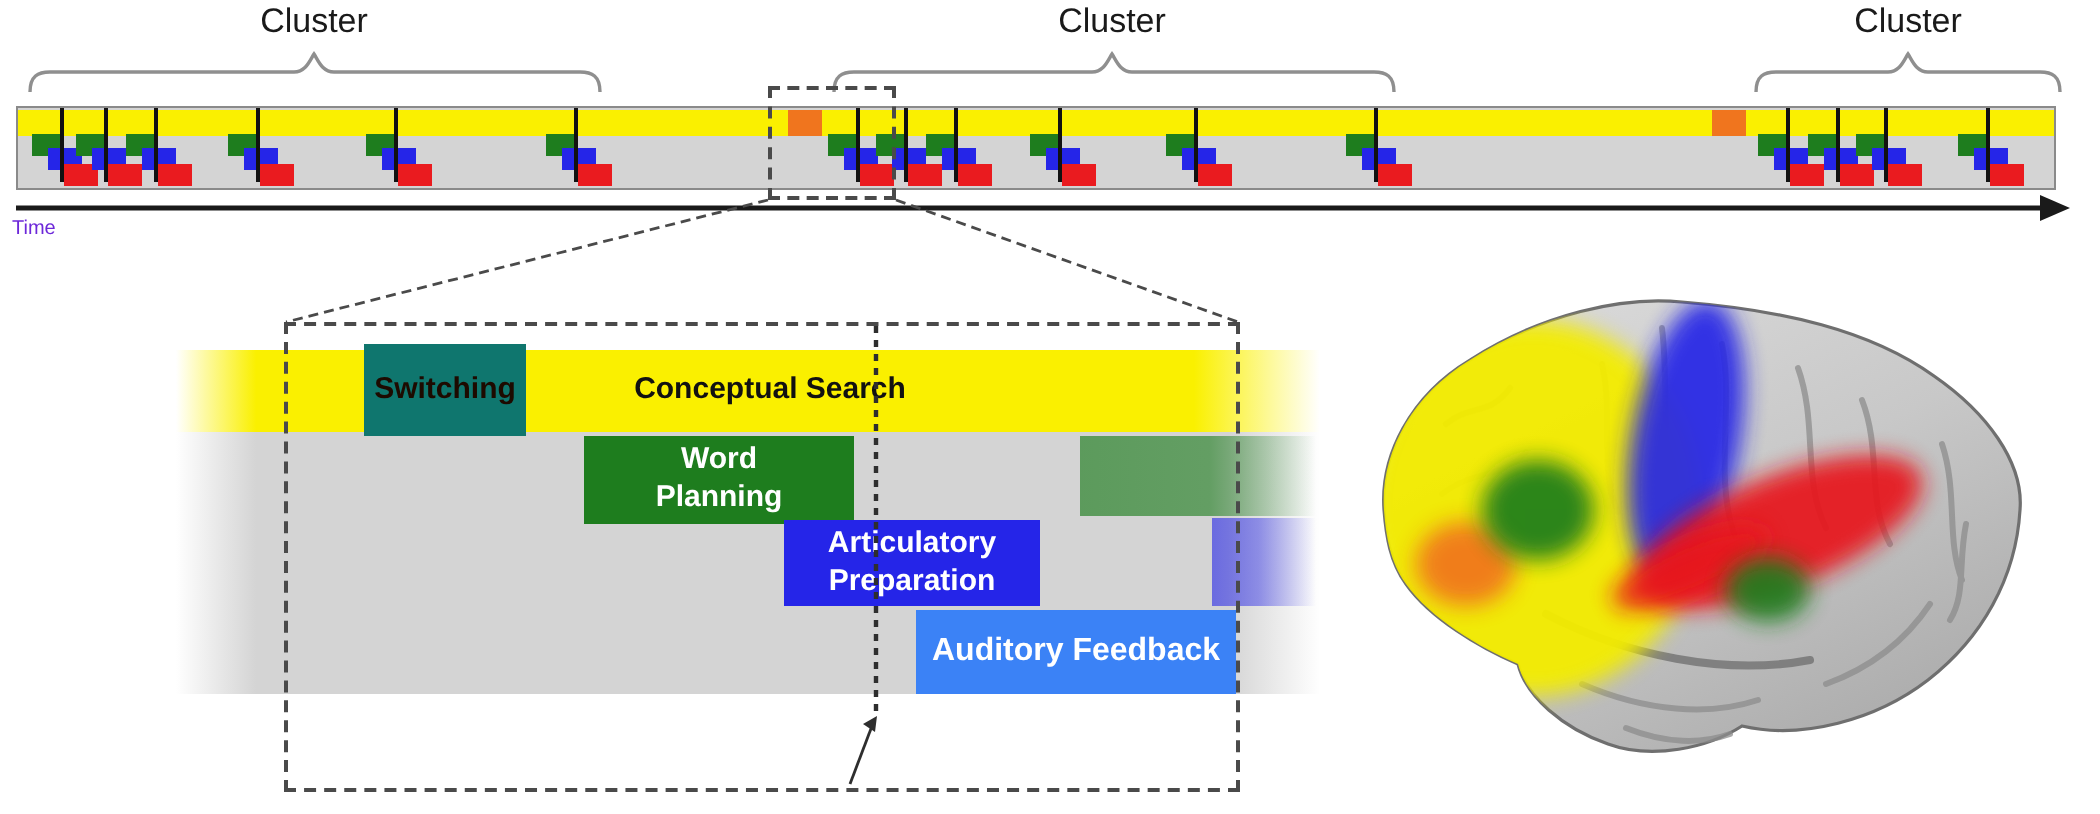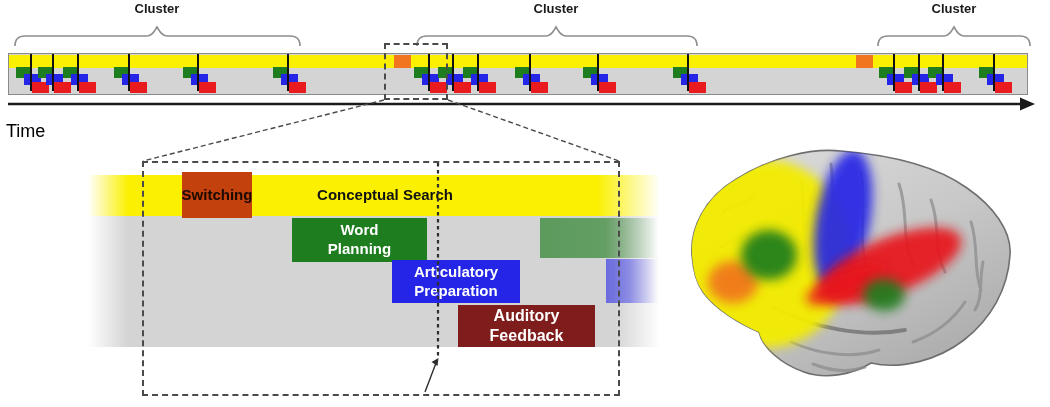--- a/index.html
+++ b/index.html
@@ -19,24 +19,24 @@
     position:absolute;left:0;top:1px;width:100%;height:13px;
     background:#faf000;
   }
   .ev-tick{position:absolute;top:0;width:2px;height:37px;background:#111;}
   .ev-green{position:absolute;top:13px;width:14px;height:11px;}
   .ev-blue{position:absolute;top:20px;width:17px;height:11px;}
   .ev-red{position:absolute;top:28px;width:17px;height:11px;}
   .switch-marker{position:absolute;top:1px;width:17px;height:13px;}
   .cluster-label{
     position:absolute;top:1px;width:90px;margin-left:-45px;
-    text-align:center;font-size:13px;font-weight:bold;color:#1a1a1a;
+    text-align:center;font-size:17px;font-weight:normal;color:#1a1a1a;
   }
   #time-label{
-    position:absolute;left:6px;top:109px;font-size:18px;color:#000000;margin-top:12px;
+    position:absolute;left:6px;top:109px;font-size:10px;color:#6d28d9;
   }
   
   #zoom-window{
     position:absolute;left:384px;top:43px;width:64px;height:57px;
     border:2px dashed #4a4a4a;box-sizing:border-box;z-index:30;
   }
   #detail-box{
     position:absolute;left:142px;top:161px;width:478px;height:235px;
     border:2px dashed #4a4a4a;box-sizing:border-box;z-index:30;
   }
@@ -47,27 +47,27 @@
   }
   #band-gray{
     position:absolute;left:88px;top:216px;width:572px;height:131px;z-index:4;
     background:linear-gradient(to right, rgba(212,212,212,0) 0%, #d4d4d4 7%, #d4d4d4 92%, rgba(212,212,212,0) 100%);
   }
   .stage{
     position:absolute;z-index:10;
     display:flex;align-items:center;justify-content:center;text-align:center;
     font-weight:bold;font-size:15px;line-height:1.25;
   }
-  #stage-switching{left:182px;top:172px;width:70px;height:46px;background:#c2410c;color:#1d0a00;}
+  #stage-switching{left:182px;top:172px;width:81px;height:46px;background:#0f766e;color:#1d0a00;}
   #stage-conceptual{left:270px;top:175px;width:230px;height:41px;color:#111;z-index:11;background:transparent;}
   #stage-word{left:292px;top:218px;width:135px;height:44px;background:#1e7d1e;color:#fff;}
   #stage-word span{width:80px;}
   #stage-artic{left:392px;top:260px;width:128px;height:43px;background:#2525e8;color:#fff;}
   #stage-artic span{width:110px;}
-  #stage-auditory{left:458px;top:305px;width:137px;height:42px;background:#7f1d1d;color:#fff;font-size:16px;}
+  #stage-auditory{left:458px;top:305px;width:160px;height:42px;background:#3b82f6;color:#fff;font-size:16px;}
   #ghost-green{
     position:absolute;left:540px;top:218px;width:118px;height:40px;z-index:6;
     background:linear-gradient(to right, rgba(30,125,30,0.66) 0%, rgba(30,125,30,0.62) 55%, rgba(30,125,30,0) 100%);
   }
   #ghost-blue{
     position:absolute;left:606px;top:259px;width:52px;height:44px;z-index:6;
     background:linear-gradient(to right, rgba(37,37,232,0.60) 0%, rgba(37,37,232,0.45) 45%, rgba(37,37,232,0) 100%);
   }
   #speech-onset-label{
     position:absolute;left:300px;top:371px;width:120px;z-index:12;

